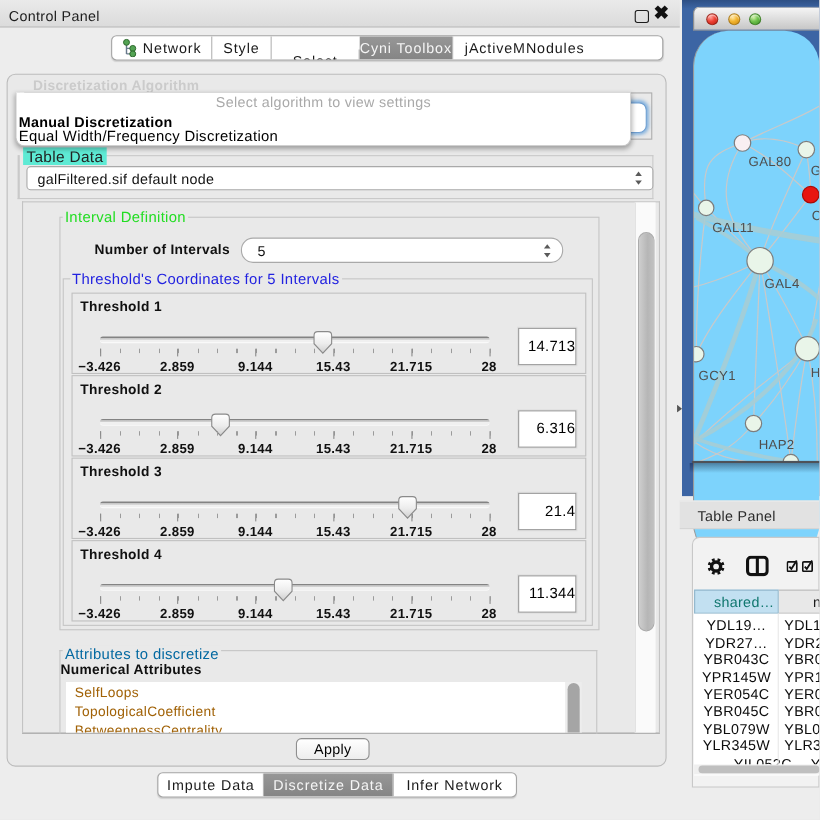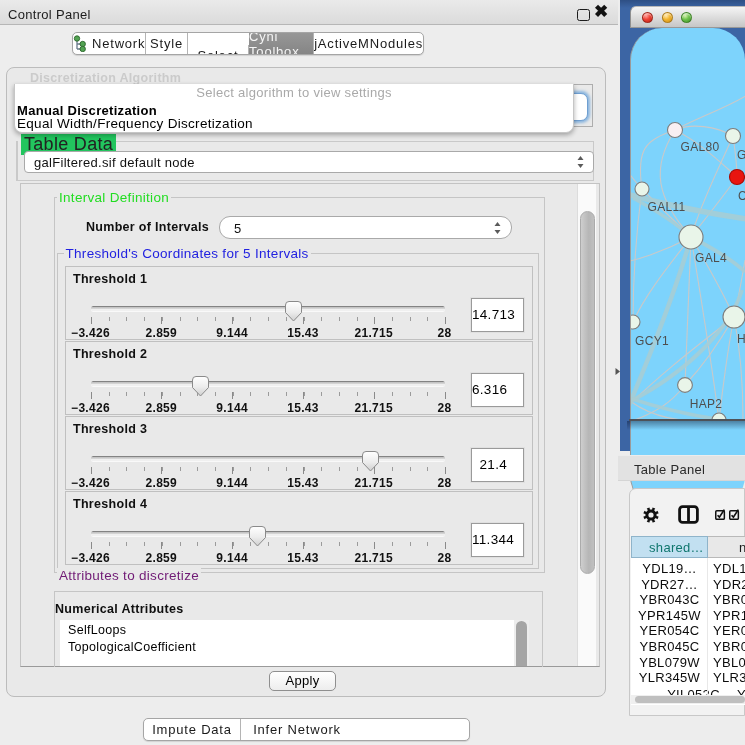--- a/index.html
+++ b/index.html
@@ -27,28 +27,28 @@
 .combo .ar{position:absolute;top:0;width:12px;height:100%;}
 .ar svg{position:absolute;left:0;top:50%;transform:translateY(-50%);}
 
 .tbox{position:absolute;border:1px solid #c0c0c0;background:#e9e9e9;}
 .ttitle{position:absolute;left:7px;top:5px;font-weight:bold;font-size:12.5px;color:#101010;}
 .track{position:absolute;left:24.5px;top:39px;width:354.5px;height:4.5px;border-radius:2.5px;background:linear-gradient(#838383 0,#838383 1px,#bdbdbd 1px,#dcdcdc 3px,#f0f0f0 3px);box-shadow:0 1px 0 rgba(255,255,255,0.7);}
 .thumb{position:absolute;top:32.5px;}
 .ticks{position:absolute;left:24.5px;top:50px;width:355px;height:4px;background:repeating-linear-gradient(90deg,#9b9b9b 0,#9b9b9b 1px,transparent 1px,transparent 17.71px);}
 .majtick{position:absolute;top:50px;width:1px;height:6.5px;background:#8a8a8a;}
 .tlab{position:absolute;top:59px;transform:translateX(-50%);font-size:12px;font-weight:bold;color:#111;}
-.vbox{position:absolute;left:405px;top:31px;width:53px;height:34px;background:#fff;border:1px solid #9a9a9a;box-shadow:0 0 0 1px #e0e0e0;font-size:13.5px;text-align:right;padding-right:16px;line-height:32px;color:#000;}
+.vbox{position:absolute;left:405px;top:31px;width:53px;height:34px;background:#fff;border:1px solid #9a9a9a;box-shadow:0 0 0 1px #e0e0e0;font-size:13.5px;text-align:right;padding-right:0;line-height:32px;color:#000;}
 
 #popup{position:absolute;left:14px;top:84px;width:560px;height:49px;background:#fff;border:1px solid #c6c6c6;border-top:none;border-radius:0 0 8px 8px;box-shadow:0 2px 5px rgba(0,0,0,0.32);z-index:50;}
 #popup .r1{position:absolute;left:0;top:1px;width:100%;text-align:center;font-size:13px;color:#a9a9a9;}
 #popup .r2{position:absolute;left:2px;top:19px;font-size:13px;font-weight:bold;color:#000;}
 #popup .r3{position:absolute;left:2px;top:32px;font-size:13.5px;color:#000;}
 
-.lrow{font-size:12.5px;color:#000000;height:16.8px;line-height:16.8px;}
+.lrow{font-size:12.5px;color:#a16207;height:16.8px;line-height:16.8px;}
 
 #apply{position:absolute;left:269px;top:671px;width:67px;height:20px;background:linear-gradient(#ffffff,#ededed);border:1px solid #8f8f8f;border-radius:5px;font-size:13px;text-align:center;line-height:18px;color:#000;}
 
 #blue{position:absolute;left:620px;top:0;width:125px;height:451px;background:linear-gradient(180deg,#2e4f84 0,#3c65a4 8px);}
 #nettitle{position:absolute;left:630px;top:6px;width:115px;height:22px;background:linear-gradient(#f5f5f5,#c6c6c6);border-left:1px solid #8f8f8f;border-top:1px solid #b9b9b9;border-bottom:1px solid #989898;border-radius:6px 0 0 0;}
 .light{position:absolute;top:5px;width:11px;height:11px;border-radius:50%;box-shadow:inset 0 1.5px 1px rgba(255,255,255,0.5);}
 #canvas{position:absolute;left:630px;top:28px;width:115px;height:480px;background:#7dd3fc;border-left:1px solid #9a9a9a;overflow:hidden;border-radius:32px;}
 #nshadow1{position:absolute;left:629px;top:419px;width:116px;height:2px;background:#4e5258;}
 #nshadow2{position:absolute;left:627px;top:421px;width:118px;height:9px;background:linear-gradient(rgba(8,16,40,0.42),rgba(8,16,40,0));}
 #tpbar{position:absolute;left:618px;top:455px;width:127px;height:26px;background:#e2e2e2;border-top:1px solid #ececec;border-bottom:1px solid #d5d5d5;}
@@ -62,38 +62,38 @@
 .trow .c1{position:absolute;left:0;width:77px;text-align:center;top:3px;}
 .trow .c2{position:absolute;left:82px;top:3px;white-space:nowrap;}
 #hscroll{position:absolute;left:631px;top:695px;width:114px;height:9px;background:#efefef;}
 #hthumb{position:absolute;left:635px;top:695.5px;width:110px;height:7.5px;border-radius:4px;background:#bfbfbf;}
 </style></head><body>
 <div id="titlebar">
     <div class="t">Control Panel</div>
   </div>
 <div id="wbtn-sq"></div>
 <div id="wbtn-x">✖</div>
-<div class="seg" style="left:72px;top:32px;width:352px;height:23px;">
+<div class="seg" style="left:101px;top:32px;width:502px;height:23px;">
 <div class="s" style="width:91px;"><svg width="14" height="17" viewBox="0 0 14 17" style="margin-right:5px;">
         <path d="M4,3.5 L4,14 M4,9 L9.5,9 M4,14 L9.5,14" fill="none" stroke="#68798b" stroke-width="1.3"></path>
         <circle cx="4" cy="3.5" r="2.7" fill="#53a353" stroke="#2d682d" stroke-width="0.9"></circle>
         <circle cx="9.7" cy="9" r="2.7" fill="#53a353" stroke="#2d682d" stroke-width="0.9"></circle>
         <circle cx="9.7" cy="14" r="2.7" fill="#53a353" stroke="#2d682d" stroke-width="0.9"></circle>
       </svg>Network</div>
 <div class="s" style="width:54px;">Style</div>
 <div class="s" style="width:80px;margin-top:12px;">Select</div>
 <div class="s sel" style="width:85px;">Cyni Toolbox</div>
 <div class="s" style="width:130px;">jActiveMNodules</div>
 </div>
 <div id="panel"></div>
 <div class="gline" style="left:16px;top:141px;width:2px;height:40px;"></div>
 <div class="gline" style="left:16px;top:180px;width:578px;height:1px;"></div>
 <div class="gline" style="left:593px;top:141px;width:1px;height:40px;"></div>
 <div class="gline" style="left:86px;top:141px;width:508px;height:1px;"></div>
-<div class="abs" style="left:21px;top:134px;font-size:18px;color:#222;background:#22c55e;padding:0 3px;">Table Data</div>
+<div class="abs" style="left:21px;top:134px;font-size:14px;color:#222;background:#5eead4;padding:0 3px;">Table Data</div>
 <div class="combo" style="left:24px;top:151px;width:570px;height:22px;">
     <span class="ct">galFiltered.sif default node</span>
     <span class="ar" style="right:5px;">
       <svg width="9" height="14" viewBox="0 0 9 14">
         <path d="M4.5,1 L7.5,5 L1.5,5 Z" fill="#5a5a5a"></path>
         <path d="M4.5,13 L7.5,9 L1.5,9 Z" fill="#5a5a5a"></path>
       </svg>
     </span>
   </div>
 <div class="abs" style="left:20px;top:183px;width:580px;height:484px;border:1px solid #c3c3c3;border-bottom:1px solid #9a9a9a;"></div>
@@ -200,31 +200,33 @@
 <svg width="0" height="0" style="position:absolute;">
     <defs>
       <linearGradient id="gthumb" x1="0" y1="0" x2="0" y2="1">
         <stop offset="0" stop-color="#ffffff"></stop>
         <stop offset="0.55" stop-color="#ececec"></stop>
         <stop offset="1" stop-color="#cfcfcf"></stop>
       </linearGradient>
     </defs>
   </svg>
 <div class="abs" style="left:54px;top:591px;width:489px;height:76px;border:1px solid #c5c5c5;border-bottom:none;"></div>
-<div class="gtitle" style="left:57px;top:568px;color:#701a75;">Attributes to discretize</div>
+<div class="gtitle" style="left:57px;top:587px;color:#0369a1;">Attributes to discretize</div>
 <div class="abs" style="left:55px;top:602px;font-size:12.5px;font-weight:bold;color:#101010;">Numerical Attributes</div>
 <div class="abs" style="left:60px;top:620px;width:454px;height:46px;background:#fff;overflow:hidden;padding-left:8px;padding-top:2px;">
     <div class="lrow">SelfLoops</div>
     <div class="lrow">TopologicalCoefficient</div>
+    <div class="lrow">BetweennessCentrality</div>
   </div>
 <div class="abs" style="left:514px;top:620px;width:15px;height:46px;background:#ededed;"></div>
 <div class="abs" style="left:516px;top:621px;width:11px;height:45px;border-radius:5.5px 5.5px 0 0;background:#a5a5a5;"></div>
 <div id="apply">Apply</div>
-<div class="seg" style="left:143px;top:702px;width:327px;height:23px;margin-top:16px;">
+<div class="seg" style="left:143px;top:702px;width:327px;height:23px;">
 <div class="s" style="width:97px;">Impute Data</div>
+<div class="s sel" style="width:118px;">Discretize Data</div>
 <div class="s" style="width:112px;">Infer Network</div>
 </div>
 <div class="abs" style="left:22px;top:84px;width:571px;height:43px;border:1px solid #adadad;z-index:5;"></div>
 <div class="abs" style="left:370px;top:93px;width:218px;height:28px;background:#fff;border:1.5px solid #6f9fd1;border-radius:7px;box-shadow:0 0 3px 1.5px rgba(96,158,218,0.7);z-index:6;"></div>
 <div class="abs" style="left:30px;top:71px;font-size:12.5px;font-weight:bold;color:#cbcbcb;z-index:7;">Discretization Algorithm</div>
 <div id="popup">
     <div class="r1">Select algorithm to view settings</div>
     <div class="r2">Manual Discretization</div>
     <div class="r3">Equal Width/Frequency Discretization</div>
   </div>

